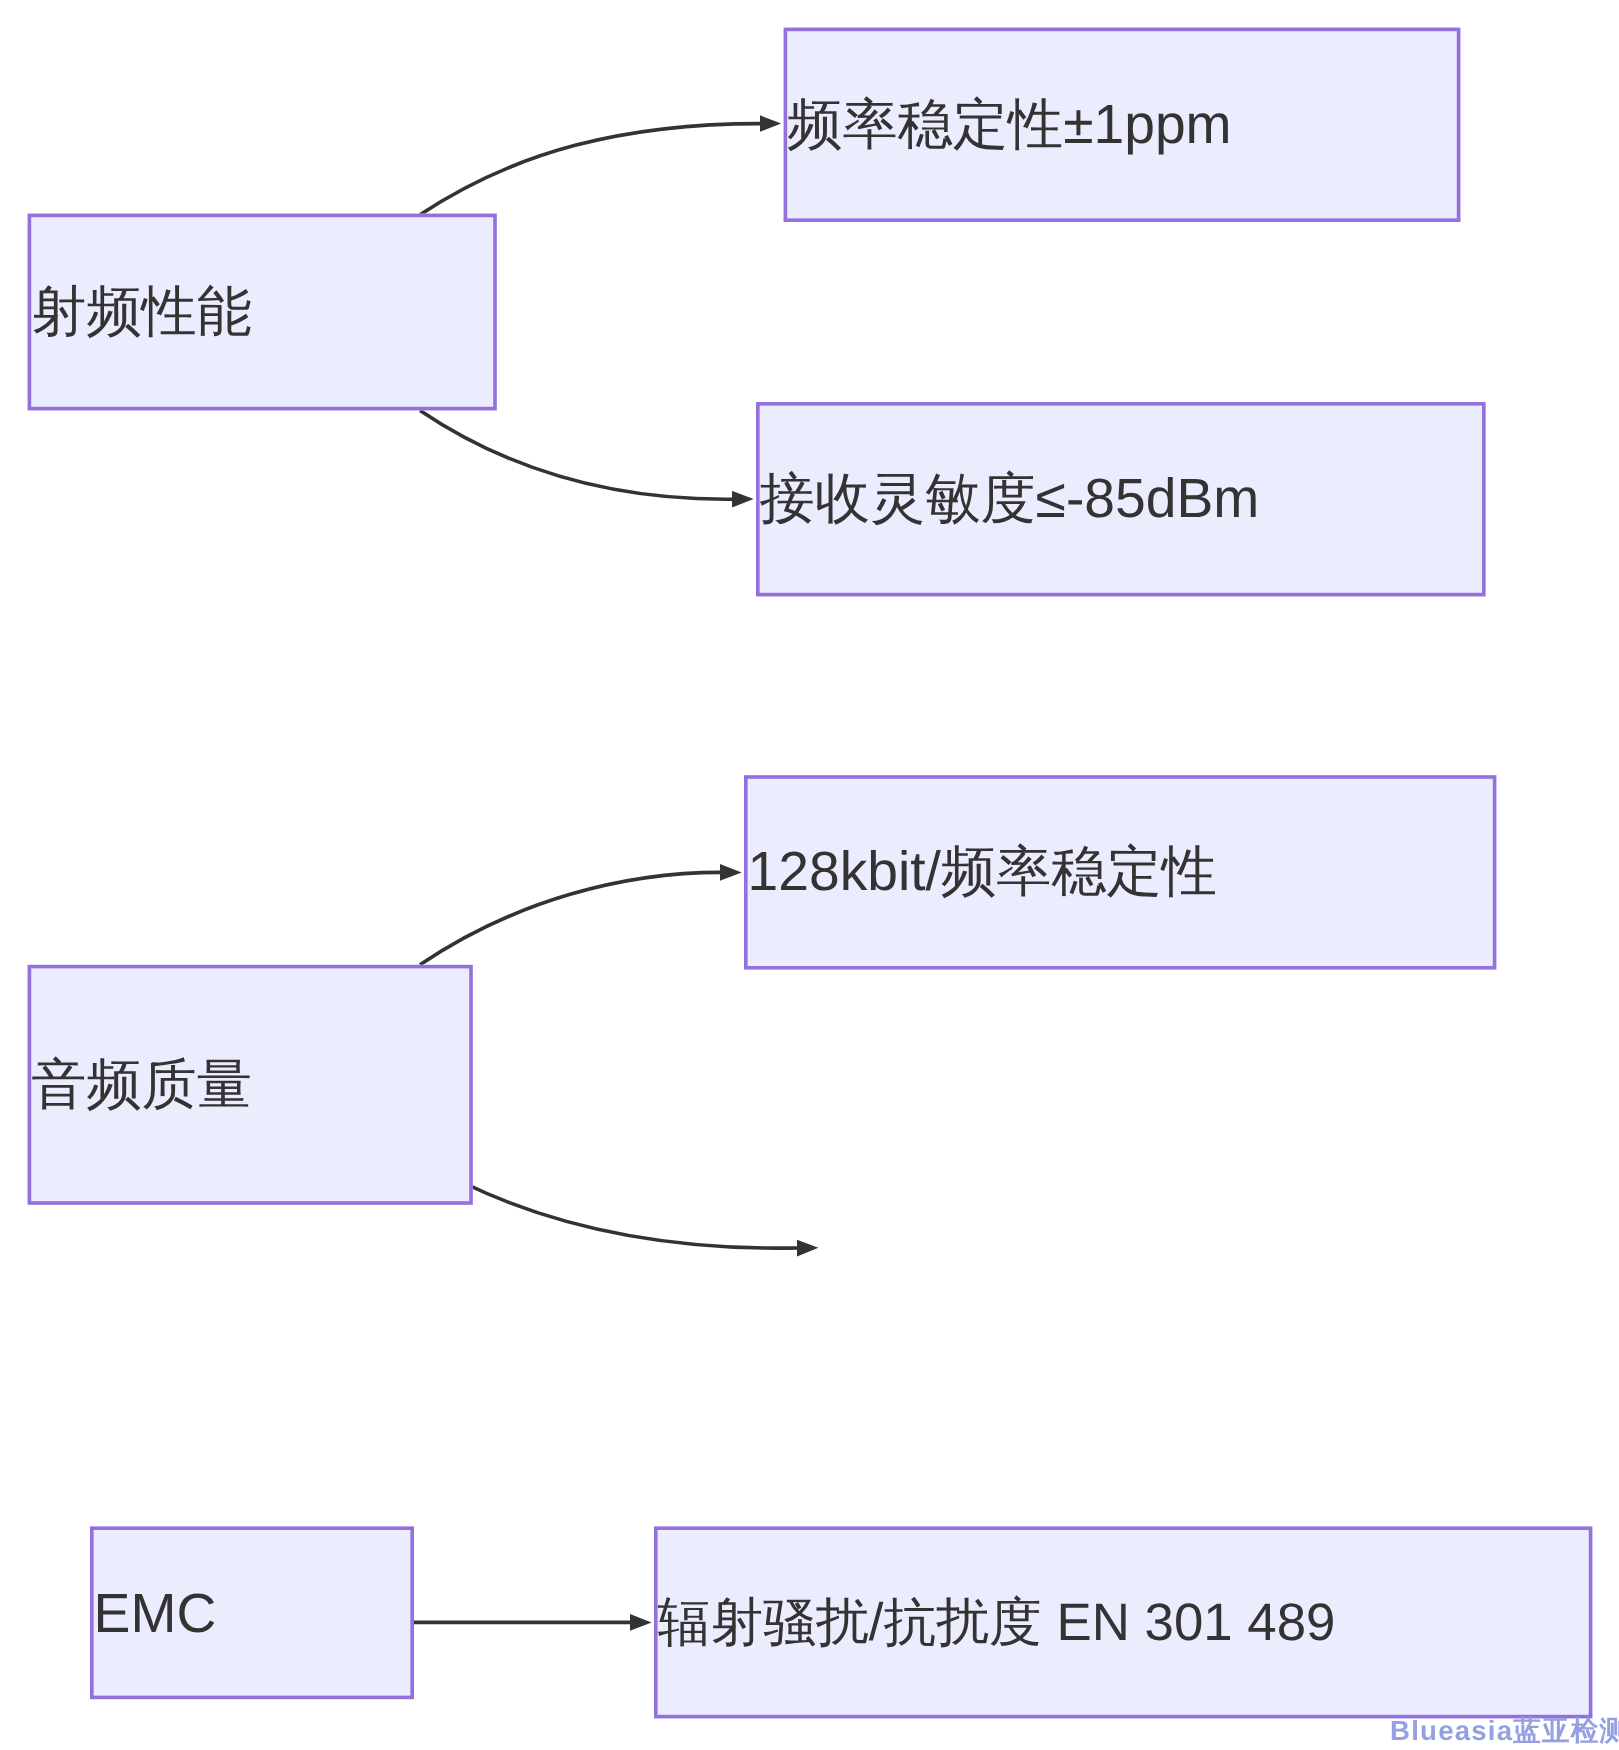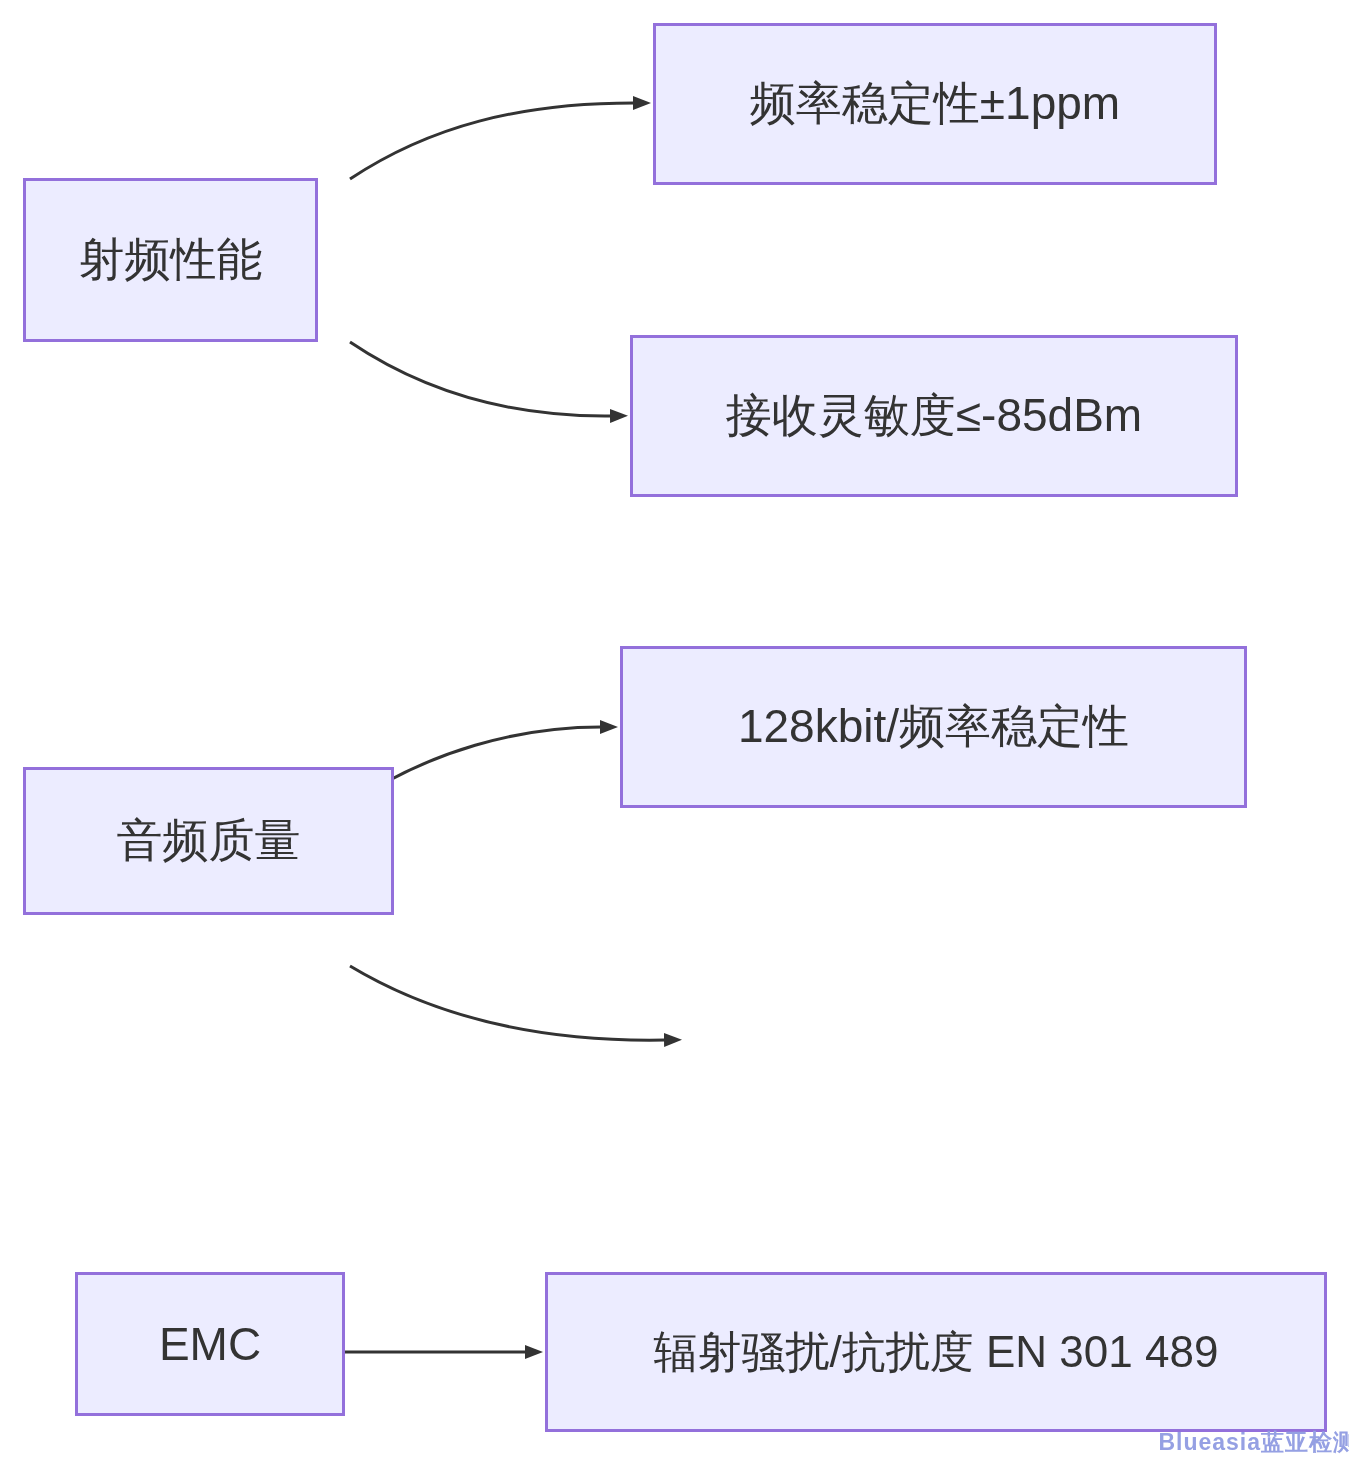--- a/index.html
+++ b/index.html
@@ -25,30 +25,29 @@
     height: 1458px;
     pointer-events: none;
   }
   .node {
     position: absolute;
     background: #ECECFF;
     border: 3px solid #9370DB;
     box-sizing: border-box;
     display: flex;
     align-items: center;
-    justify-content: center;
     color: #333333;
     font-size: 46px;
     text-align: center;
     white-space: nowrap;
   }
-  #node-rf       { left: 23px;  top: 178px;  width: 295px; height: 164px; }
+  #node-rf       { left: 23px;  top: 178px;  width: 391px; height: 164px; }
   #node-freq     { left: 653px; top: 23px;   width: 564px; height: 162px; }
   #node-sens     { left: 630px; top: 335px;  width: 608px; height: 162px; }
-  #node-audio    { left: 23px;  top: 767px;  width: 371px; height: 148px; }
+  #node-audio    { left: 23px;  top: 804px;  width: 371px; height: 200px; }
   #node-bitrate  { left: 620px; top: 646px;  width: 627px; height: 162px; }
   #node-dynamic  { left: 684px; top: 959px;  width: 496px; height: 162px; }
   #node-emc      { left: 75px;  top: 1272px; width: 270px; height: 144px; }
   #node-emctest  { left: 545px; top: 1272px; width: 782px; height: 160px; overflow: hidden; font-size: 44px; }
   .watermark {
     position: absolute;
     right: -8px;
     bottom: 0px;
     font-size: 23px;
     font-weight: bold;

